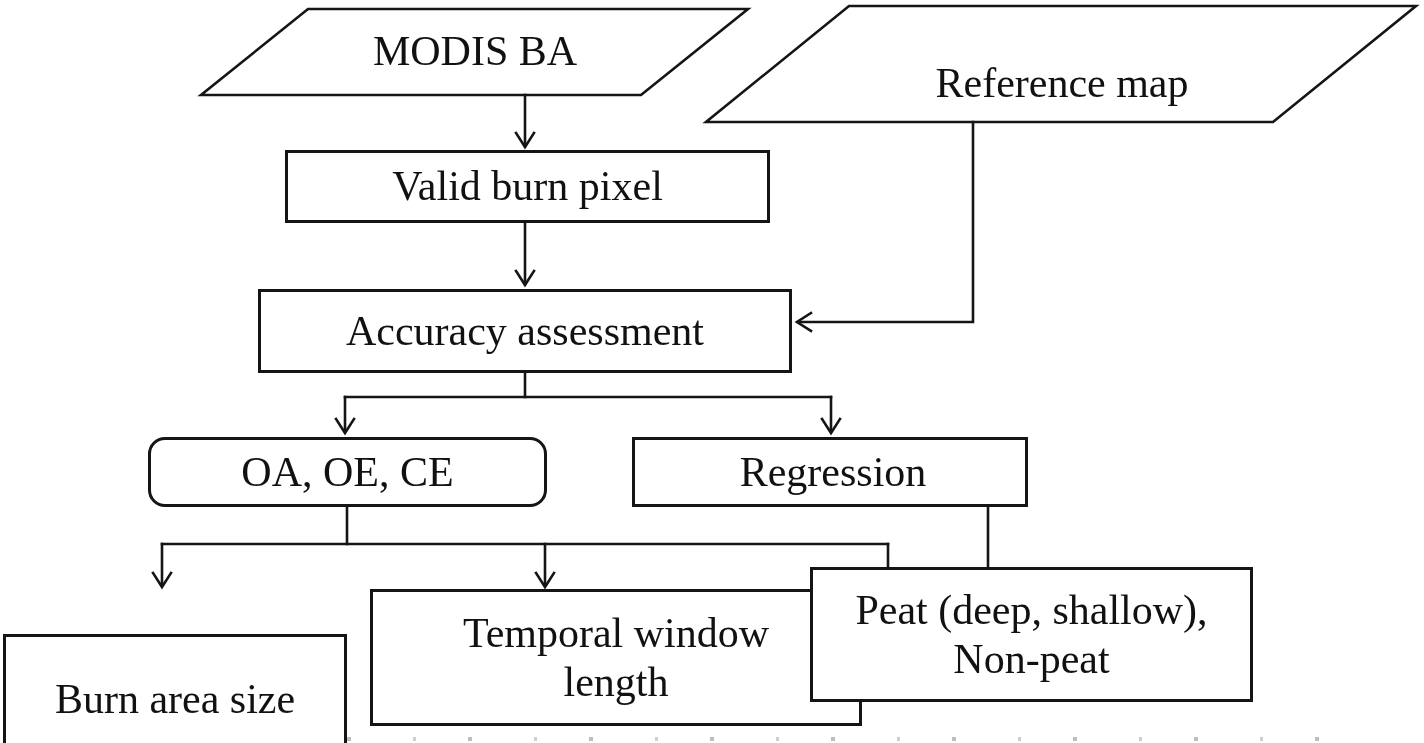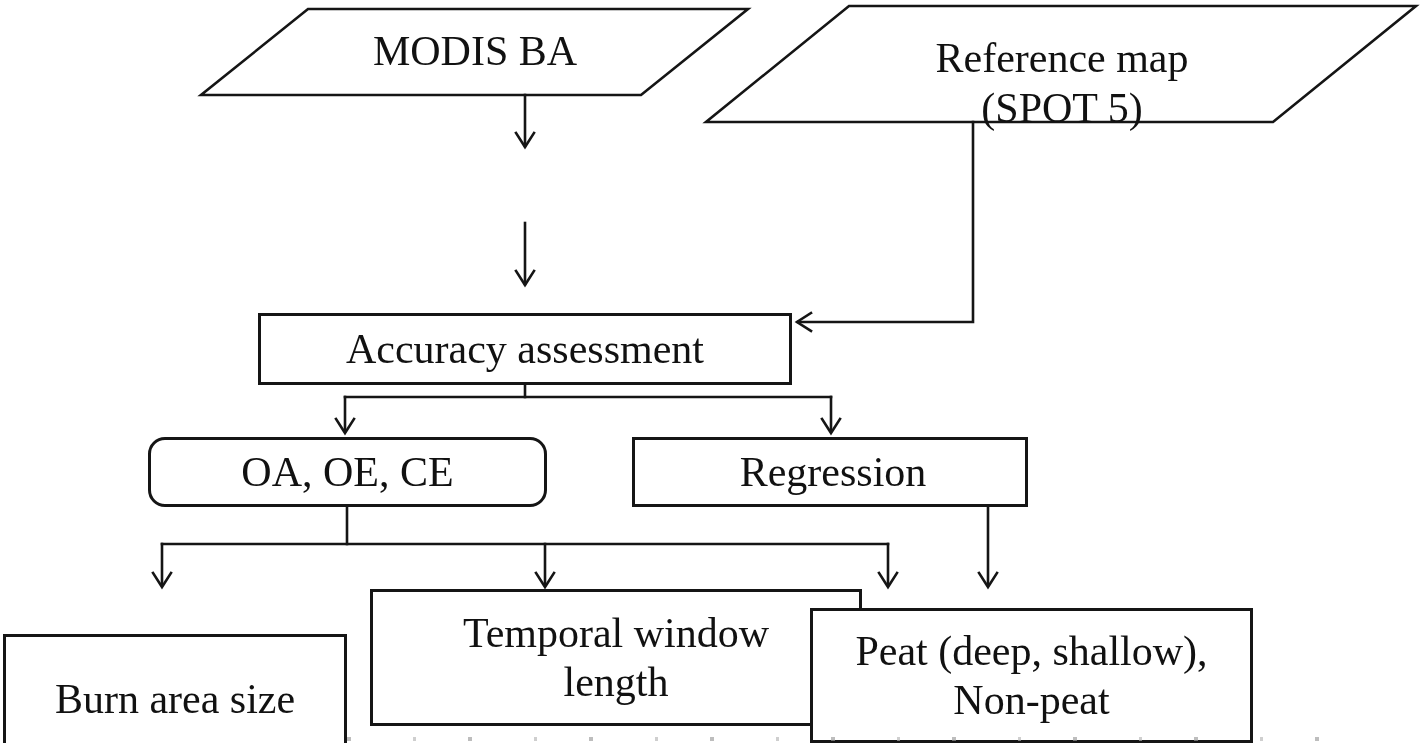--- a/index.html
+++ b/index.html
@@ -113,45 +113,47 @@
       </g>
     </g>
   </svg>
 
   <div class="plabel" style="left:275px; top:12px; width:400px; height:80px;">
     <span>MODIS BA</span>
   </div>
 
   <div class="plabel" style="left:862px; top:10px; width:400px; height:108px;margin-top:20px;">
     <span>Reference map</span>
-    <span>(SPOT 5)</span>
   </div>
 
+  <div class="box" style="left:285px; top:150px; width:485px; height:73px;">
+    <span>Valid burn pixel</span>
+  </div>
 
-  <div class="box" style="left:258px; top:289px; width:534px; height:72px;margin-top:24px;">
+  <div class="box" style="left:258px; top:289px; width:534px; height:84px;">
     <span>Accuracy assessment</span>
   </div>
 
   <div class="box" style="left:148px; top:437px; width:399px; height:70px;border-radius:17px;">
     <span>OA, OE, CE</span>
   </div>
 
   <div class="box" style="left:632px; top:437px; width:396px; height:70px;padding-left:6px;">
     <span>Regression</span>
   </div>
 
   <div class="box" style="left:3px; top:590px; width:344px; height:130px;margin-top:44px;">
     <span>Burn area size</span>
   </div>
 
   <div class="box" style="left:370px; top:589px; width:492px; height:137px;">
     <span>Temporal window</span>
     <span>length</span>
   </div>
 
-  <div class="box" style="left:810px; top:608px; width:443px; height:135px;">
+  <div class="box" style="left:810px; top:567px; width:443px; height:135px;">
     <span>Peat (deep, shallow),</span>
     <span>Non-peat</span>
   </div>
 
   <div class="caption-fragments"></div>
 
 </div>
 
 </body></html>

